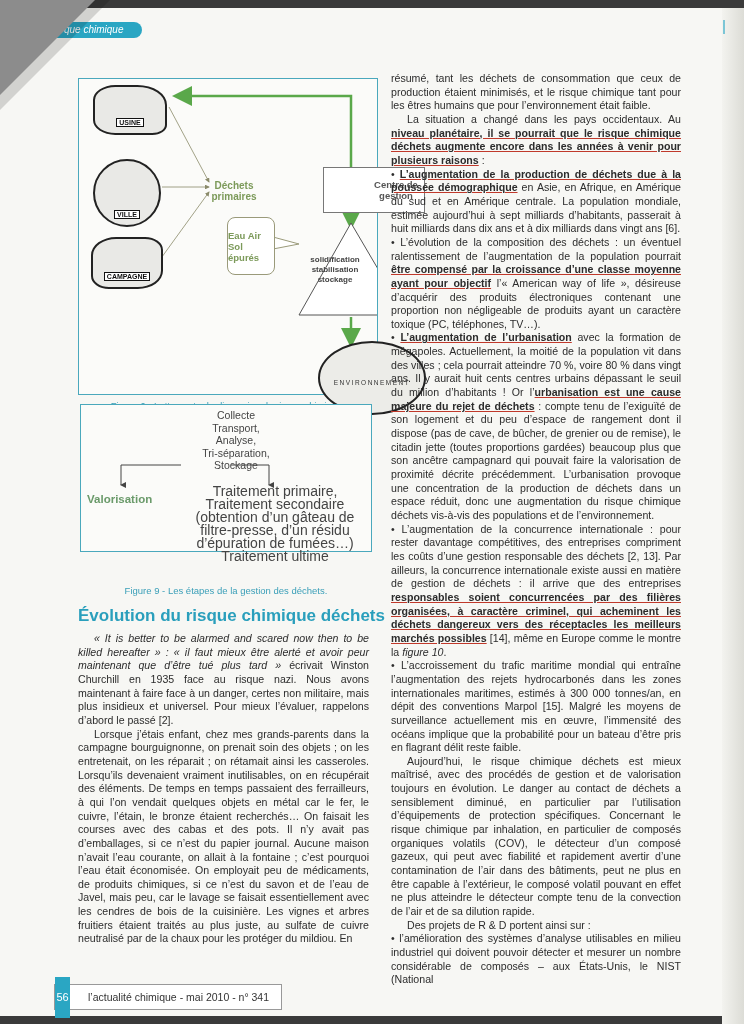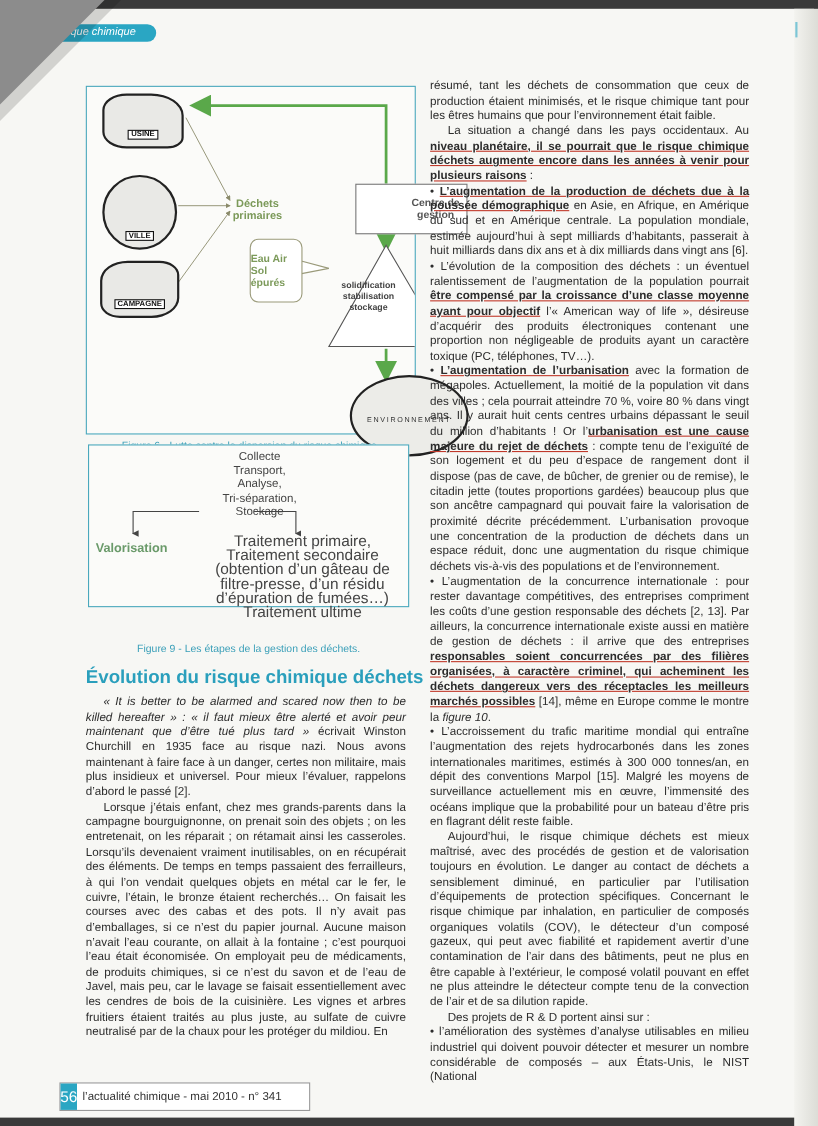--- a/index.html
+++ b/index.html
@@ -107,24 +107,24 @@
   .col p.indent { text-indent: 16px; }
   .col-left { left: 78px; top: 632px; width: 291px; }
   .col-right { left: 391px; top: 72px; width: 290px; }
   .ul { text-decoration: underline; text-decoration-color: #c0392b; font-weight: bold; }
 
   .footer {
     position: absolute; left: 54px; top: 984px; height: 24px; width: 226px;
     border: 1px solid #999; background: #fff; display: flex; align-items: center;
   }
   .footer .pnum {
-    width: 15px; height: 24px; background: #2aa6c3; color: #fff; font-size: 14px;
+    width: 15px; height: 41px; background: #2aa6c3; color: #fff; font-size: 11px;
     display: flex; align-items: center; justify-content: center;
   }
-  .footer .ptitle { font-size: 10.5px; color: #333; padding-left: 5px; }
+  .footer .ptitle { font-size: 10.5px; color: #333; padding-left: 18px; }
 </style>
 </head>
 <body>
 
 <div class="page"></div>
 <div class="right-edge"></div>
 <div class="fold-shadow"></div>
 <div class="fold"></div>
 <div class="section-tag">que chimique</div>
 <div class="top-mark"></div>

